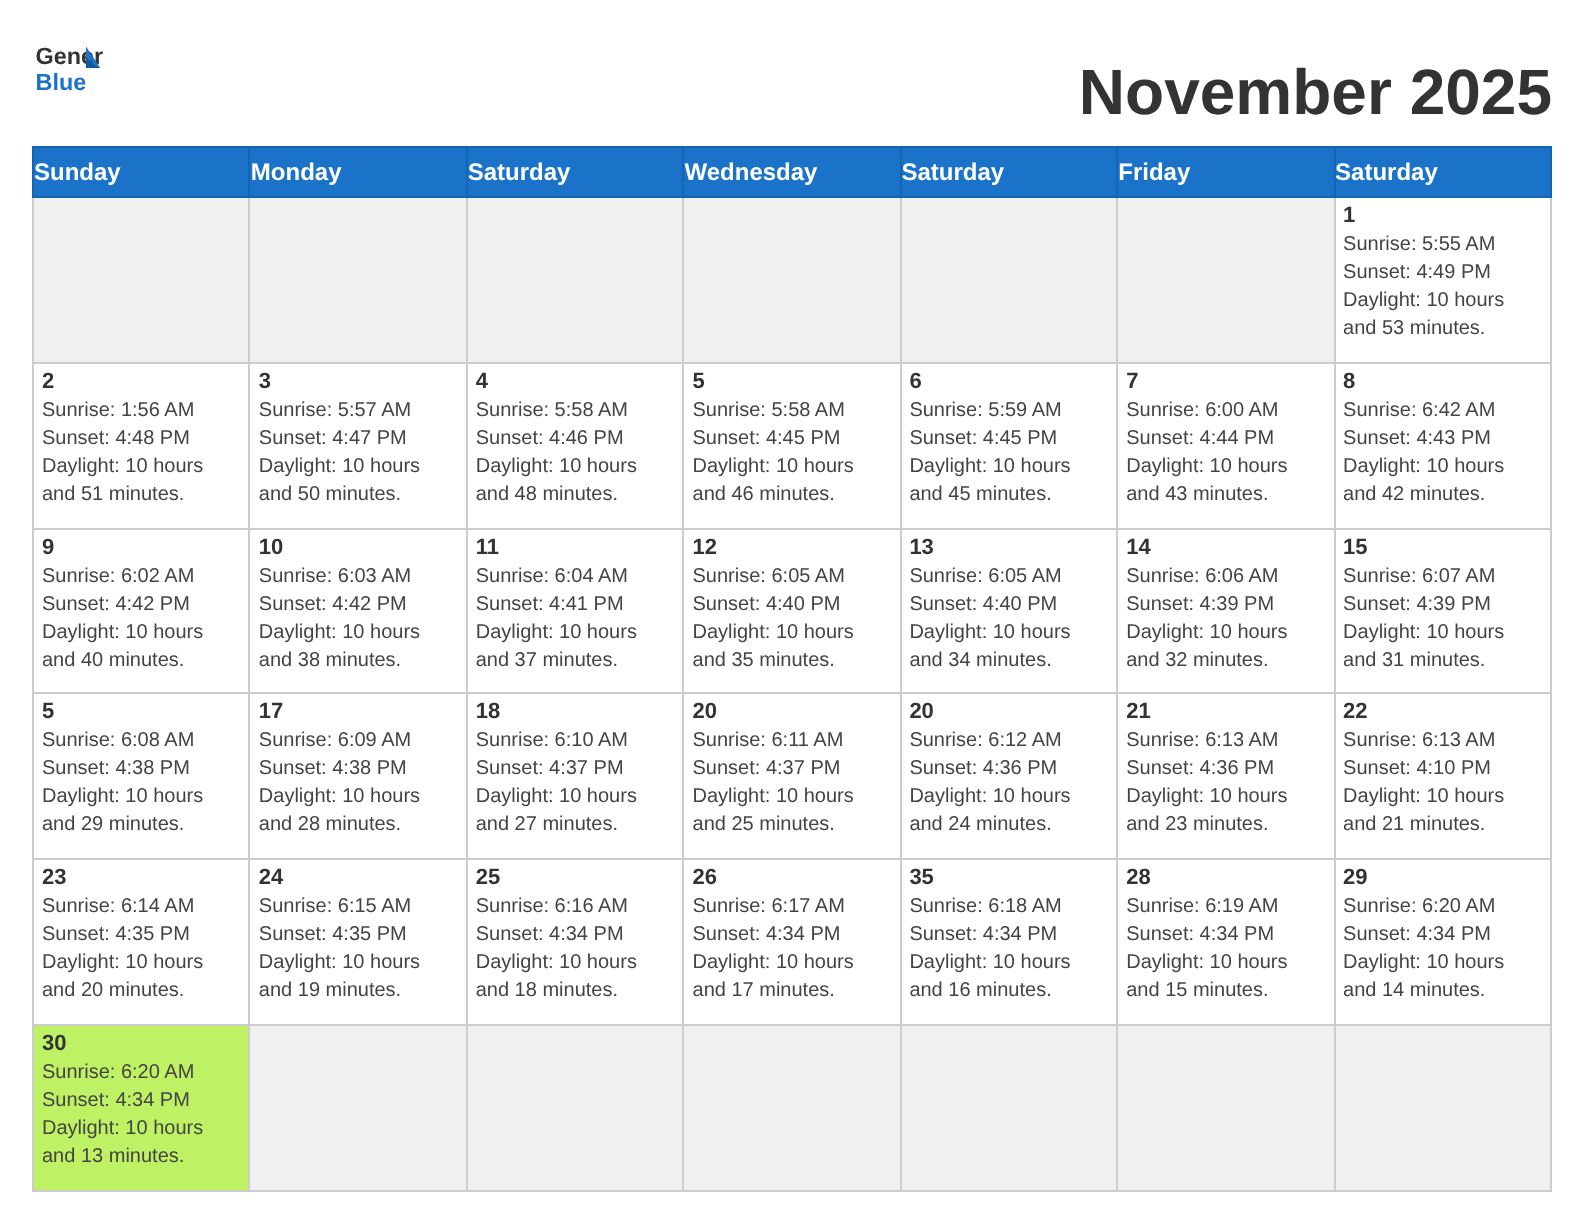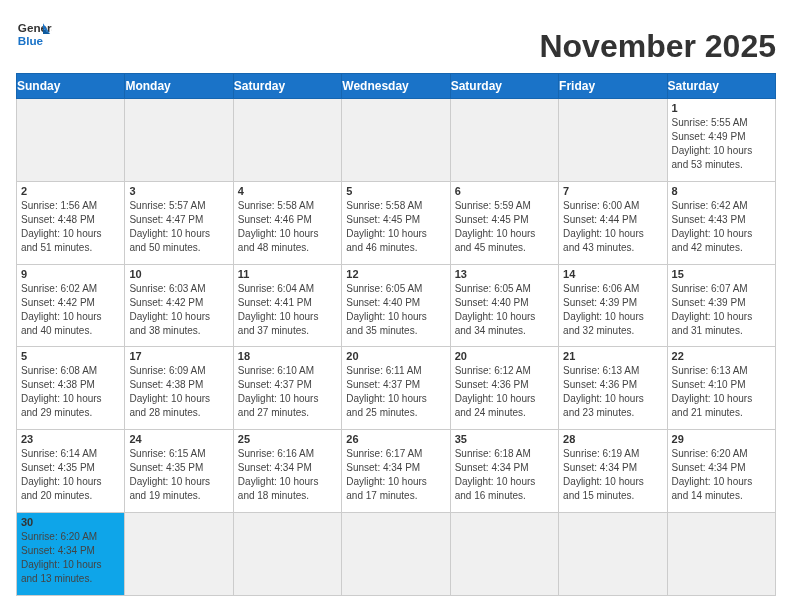--- a/index.html
+++ b/index.html
@@ -78,21 +78,21 @@
       color: #333;
       display: block;
       margin-bottom: 2px;
     }
     .day-info {
       font-size: 10px;
       color: #444;
       line-height: 1.4;
     }
     .last-row td {
-      background: #0ea5e9;
+      background: #bef264;
     }
   </style>
 </head>
 <body>
 
 <div class="page">
   <div class="header">
     <div class="logo">
       <svg class="logo-icon" viewBox="0 0 40 40">
         <text x="2" y="18" font-size="13" font-weight="bold" fill="#333">General</text>

